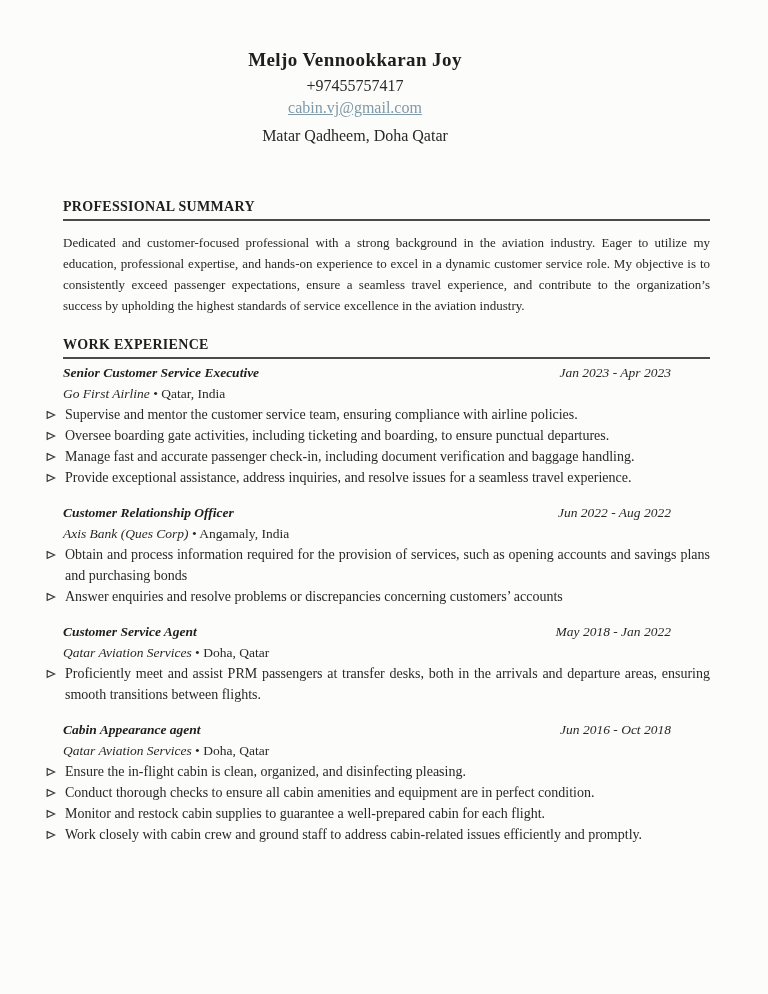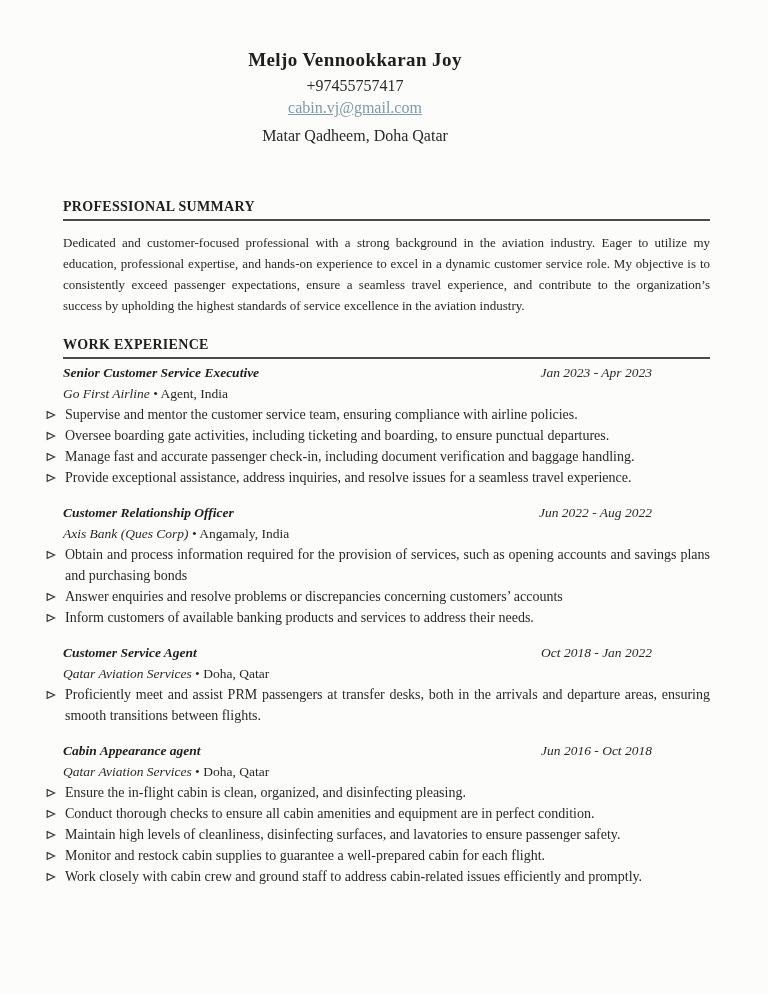--- a/index.html
+++ b/index.html
@@ -78,21 +78,21 @@
     font-size: 13.5px;
     line-height: 21px;
   }
   .job-role {
     font-weight: bold;
     font-style: italic;
     color: #1e1e1e;
   }
   .job-dates {
     font-style: italic;
-    margin-right: 58px; 
+    margin-right: 39px; 
     white-space: nowrap;
   }
   .job-company-line {
     font-size: 13.5px;
     line-height: 21px;
   }
   .job-company { font-style: italic; }
   .job-bullets {
     list-style: none;
     margin: 0;
@@ -137,21 +137,21 @@
 
     <div class="section experience">
       <div class="section-title">WORK EXPERIENCE</div>
       <div id="jobs-list">
   <div class="job">
     <div class="job-header">
       <span class="job-role">Senior Customer Service Executive</span>
       <span class="job-dates">Jan 2023 - Apr 2023</span>
     </div>
     <div class="job-company-line">
-      <span class="job-company">Go First Airline</span><span class="job-sep"> • </span><span class="job-location">Agent, India</span>
+      <span class="job-company">Go First Airline</span><span class="job-sep"> • </span><span class="job-location">Qatar, India</span>
     </div>
     <ul class="job-bullets">
   <li>
     <span class="bullet-arrow">
       <svg width="10" height="10" viewBox="0 0 10 10" aria-hidden="true">
         <path d="M1.2 1.6 L8.6 5 L1.2 8.4 Z" fill="none" stroke="#3a3a3a" stroke-width="1.2" stroke-linejoin="miter"></path>
       </svg>
     </span>
     <span class="bullet-text">Supervise and mentor the customer service team, ensuring compliance with airline policies.</span>
   </li>
@@ -205,35 +205,27 @@
 
   <li>
     <span class="bullet-arrow">
       <svg width="10" height="10" viewBox="0 0 10 10" aria-hidden="true">
         <path d="M1.2 1.6 L8.6 5 L1.2 8.4 Z" fill="none" stroke="#3a3a3a" stroke-width="1.2" stroke-linejoin="miter"></path>
       </svg>
     </span>
     <span class="bullet-text">Answer enquiries and resolve problems or discrepancies concerning customers’ accounts</span>
   </li>
 
-  <li>
-    <span class="bullet-arrow">
-      <svg width="10" height="10" viewBox="0 0 10 10" aria-hidden="true">
-        <path d="M1.2 1.6 L8.6 5 L1.2 8.4 Z" fill="none" stroke="#3a3a3a" stroke-width="1.2" stroke-linejoin="miter"></path>
-      </svg>
-    </span>
-    <span class="bullet-text">Inform customers of available banking products and services to address their needs.</span>
-  </li>
 </ul>
   </div>
 
   <div class="job">
     <div class="job-header">
       <span class="job-role">Customer Service Agent</span>
-      <span class="job-dates">Oct 2018 - Jan 2022</span>
+      <span class="job-dates">May 2018 - Jan 2022</span>
     </div>
     <div class="job-company-line">
       <span class="job-company">Qatar Aviation Services</span><span class="job-sep"> • </span><span class="job-location">Doha, Qatar</span>
     </div>
     <ul class="job-bullets">
   <li>
     <span class="bullet-arrow">
       <svg width="10" height="10" viewBox="0 0 10 10" aria-hidden="true">
         <path d="M1.2 1.6 L8.6 5 L1.2 8.4 Z" fill="none" stroke="#3a3a3a" stroke-width="1.2" stroke-linejoin="miter"></path>
       </svg>
@@ -263,28 +255,20 @@
 
   <li>
     <span class="bullet-arrow">
       <svg width="10" height="10" viewBox="0 0 10 10" aria-hidden="true">
         <path d="M1.2 1.6 L8.6 5 L1.2 8.4 Z" fill="none" stroke="#3a3a3a" stroke-width="1.2" stroke-linejoin="miter"></path>
       </svg>
     </span>
     <span class="bullet-text">Conduct thorough checks to ensure all cabin amenities and equipment are in perfect condition.</span>
   </li>
 
-  <li>
-    <span class="bullet-arrow">
-      <svg width="10" height="10" viewBox="0 0 10 10" aria-hidden="true">
-        <path d="M1.2 1.6 L8.6 5 L1.2 8.4 Z" fill="none" stroke="#3a3a3a" stroke-width="1.2" stroke-linejoin="miter"></path>
-      </svg>
-    </span>
-    <span class="bullet-text">Maintain high levels of cleanliness, disinfecting surfaces, and lavatories to ensure passenger safety.</span>
-  </li>
 
   <li>
     <span class="bullet-arrow">
       <svg width="10" height="10" viewBox="0 0 10 10" aria-hidden="true">
         <path d="M1.2 1.6 L8.6 5 L1.2 8.4 Z" fill="none" stroke="#3a3a3a" stroke-width="1.2" stroke-linejoin="miter"></path>
       </svg>
     </span>
     <span class="bullet-text">Monitor and restock cabin supplies to guarantee a well-prepared cabin for each flight.</span>
   </li>
 

